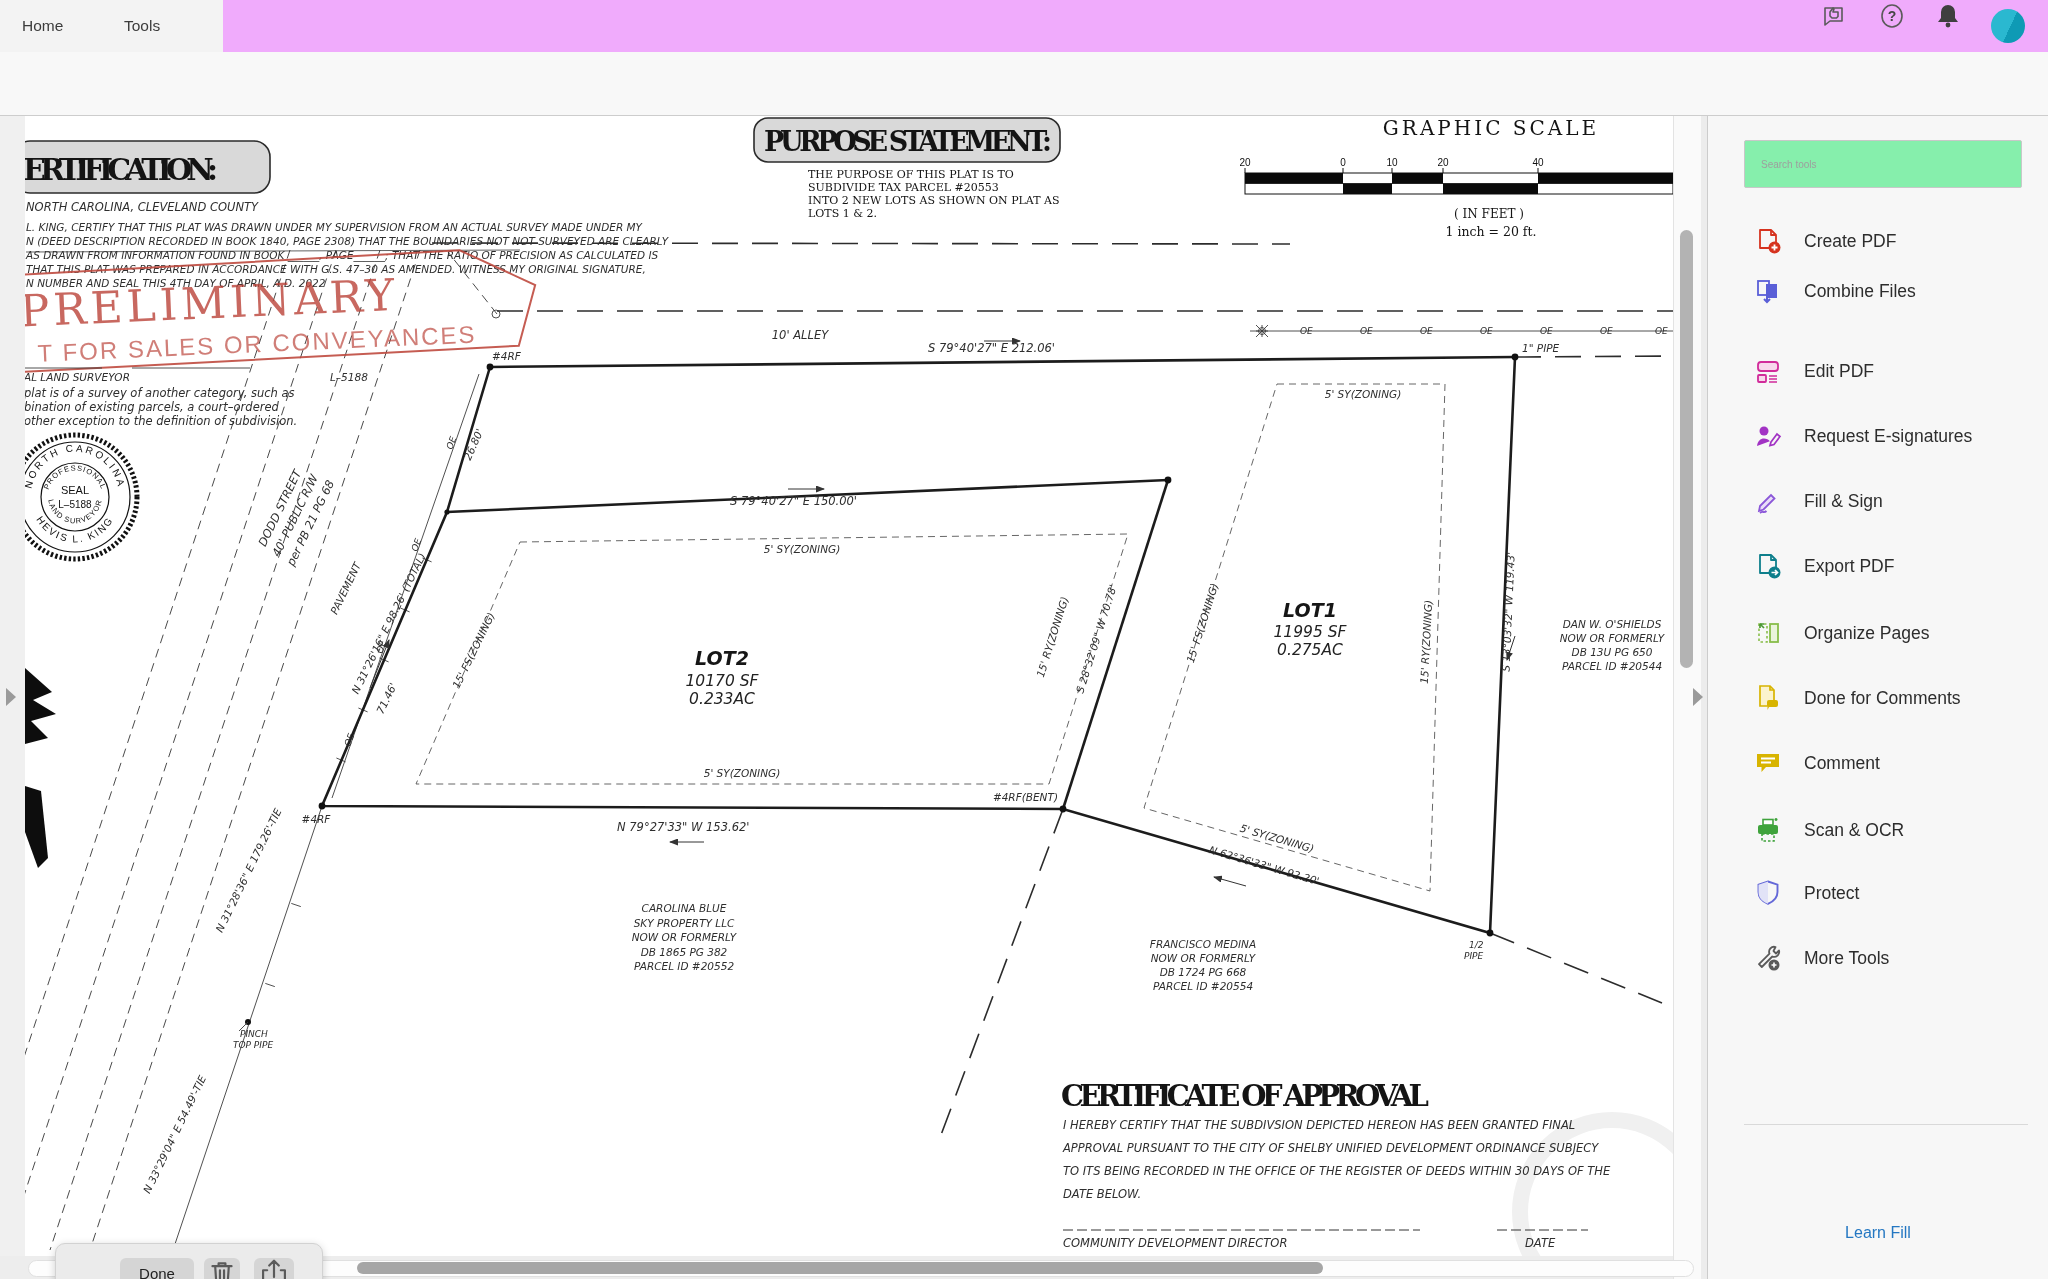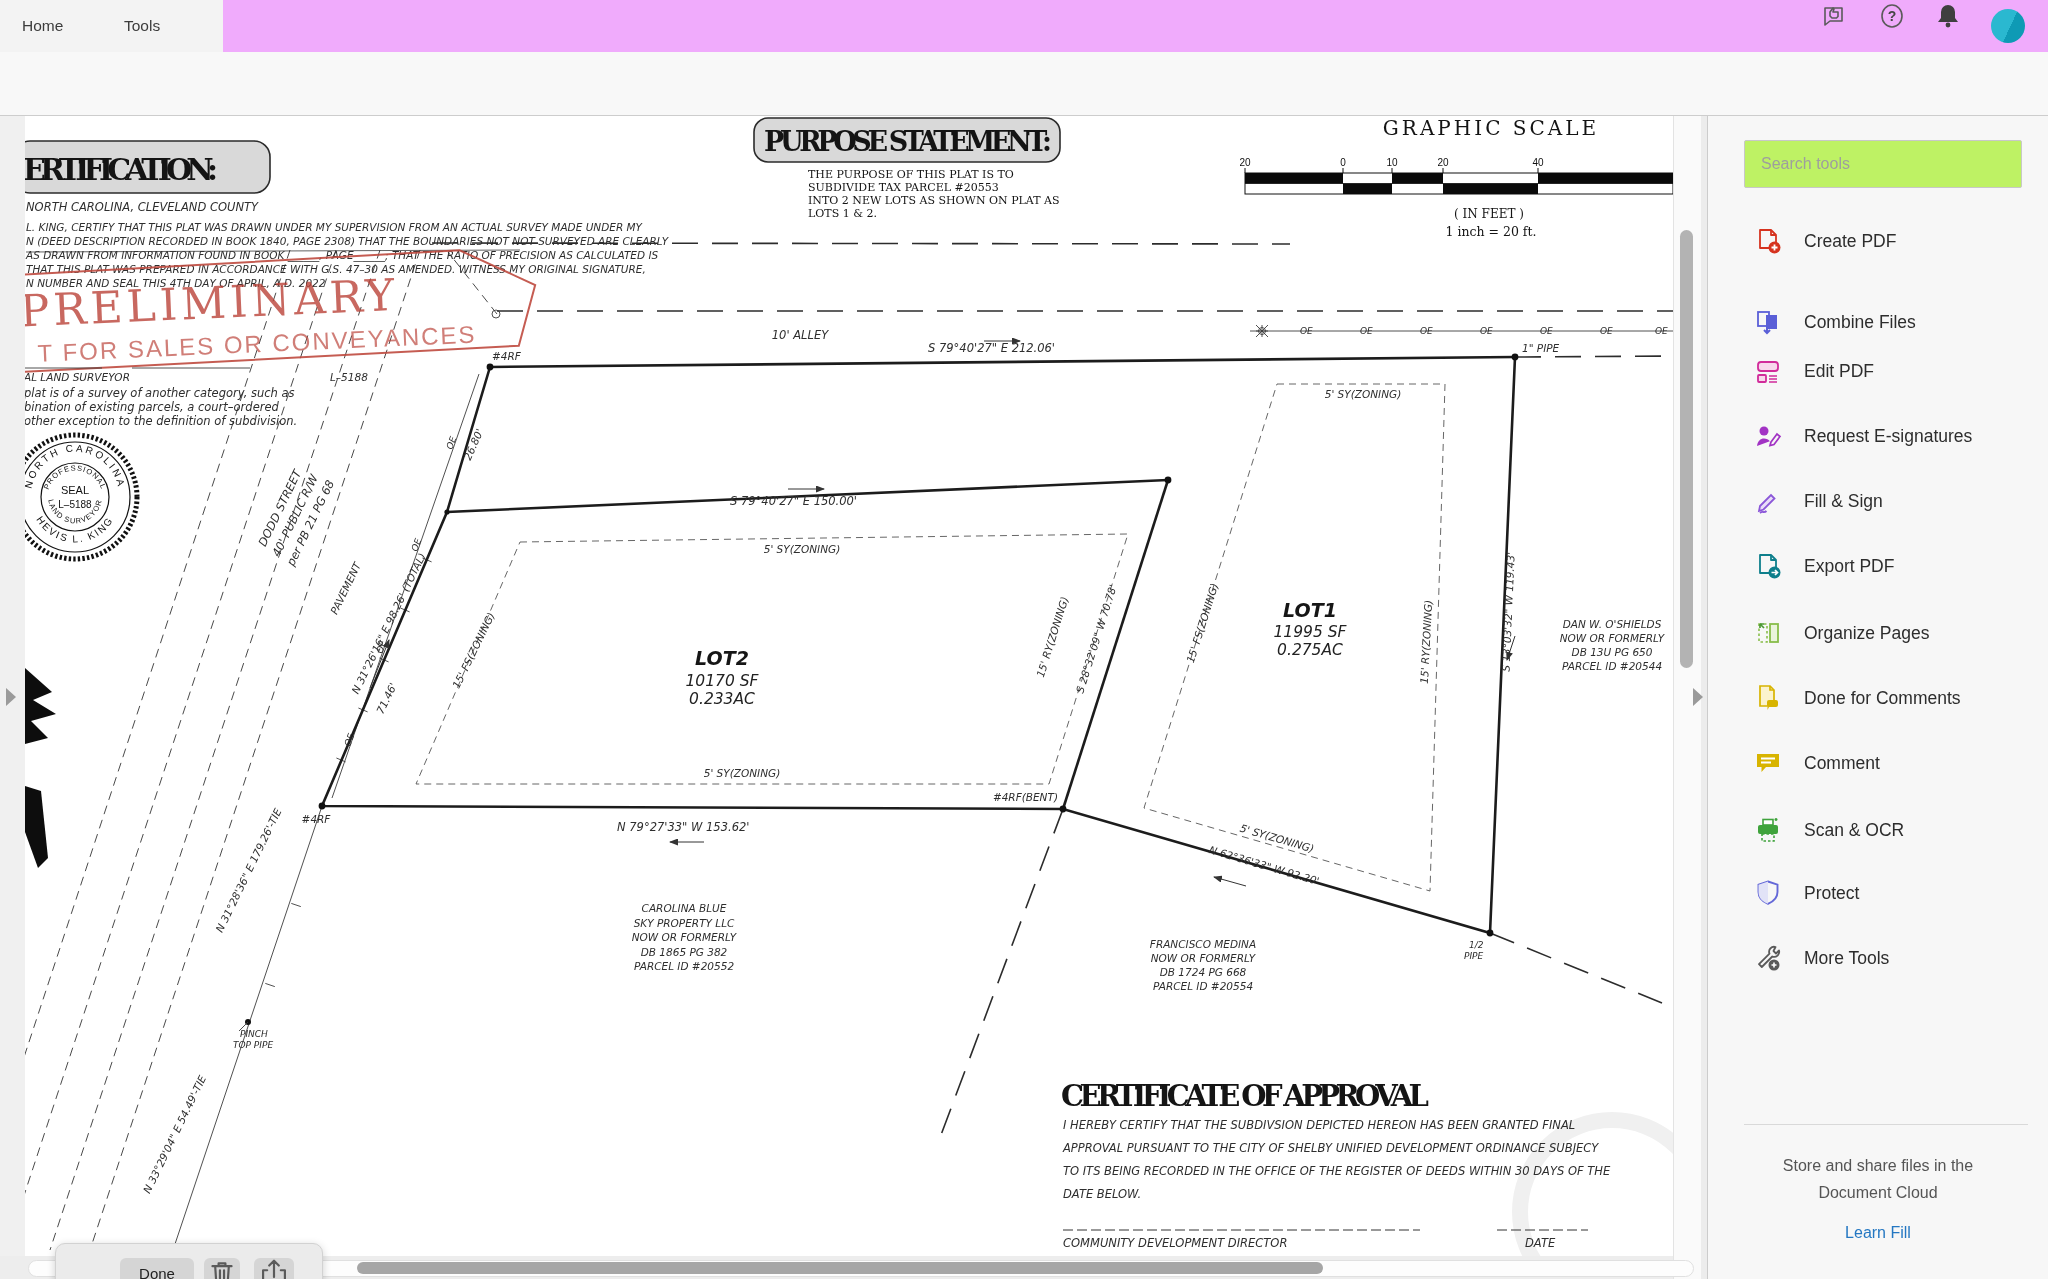--- a/index.html
+++ b/index.html
@@ -34,21 +34,21 @@
   .vthumb{position:absolute;left:6px;top:114px;width:13px;height:438px;border-radius:7px;background:#b3b3b3;}
   .hstrip{position:absolute;left:0;top:1256px;width:1673px;height:23px;background:#ededed;}
   .htrack{position:absolute;left:28px;top:1260px;width:1664px;height:15px;background:#fdfdfd;border:1px solid #e0e0e0;border-radius:9px;}
   .hthumb{position:absolute;left:357px;top:1262px;width:966px;height:12px;background:#a6a6a6;border-radius:6px;}
   
   .donebar{position:absolute;left:55px;top:1243px;width:266px;height:60px;background:#ebebeb;border:1px solid #d2d2d2;border-radius:10px;box-shadow:0 2px 8px rgba(0,0,0,.18);z-index:9;}
   .donebtn{position:absolute;left:64px;top:14px;width:74px;height:32px;background:#d5d5d5;border-radius:6px;text-align:center;line-height:32px;font-size:15px;color:#222;cursor:pointer;}
   .dbico{position:absolute;top:14px;width:36px;height:32px;background:#d5d5d5;border-radius:6px;cursor:pointer;}
   
   .sidebar{position:absolute;left:1707px;top:116px;width:341px;height:1163px;background:#f7f7f7;border-left:1px solid #cccccc;}
-  .searchbox{position:absolute;left:36px;top:24px;width:258px;height:44px;border:1px solid #c8c8c8;border-radius:2px;background:#bef264;padding-left:16px;font-size:16px;color:#333;font-family:"Liberation Sans",sans-serif;}
+  .searchbox{position:absolute;left:36px;top:24px;width:258px;height:44px;border:1px solid #c8c8c8;border-radius:2px;background:#86efac;padding-left:16px;font-size:10px;color:#333;font-family:"Liberation Sans",sans-serif;}
   .searchbox::placeholder{color:#9e9e9e;}
   .tool-item{position:absolute;left:46px;height:30px;display:flex;align-items:center;gap:22px;cursor:pointer;}
   .tool-item .lbl{font-size:17.5px;color:#2d2d2d;white-space:nowrap;}
   .sdiv{position:absolute;left:36px;top:1008px;width:284px;height:1px;background:#d9d9d9;}
   .promo{position:absolute;left:20px;top:1036px;width:300px;text-align:center;font-size:16px;color:#555;line-height:27px;}
   .learn{position:absolute;left:20px;top:1108px;width:300px;text-align:center;font-size:16px;color:#2477c2;cursor:pointer;}
   
   .cad{font:italic 10.5px "DejaVu Sans";fill:#2e2e2e;}
   .cad9{font:italic 9px "DejaVu Sans";fill:#2e2e2e;}
   .cad12{font:italic 11.5px "DejaVu Sans";fill:#2e2e2e;}
@@ -543,21 +543,21 @@
         <g stroke="#d6331f" stroke-width="1.8" fill="none" stroke-linejoin="round">
           <path d="M6 3h11l5 5v13H6z"></path>
           <path d="M17 3v5h5"></path>
         </g>
         <circle cx="20.5" cy="20.5" r="6" fill="#d6331f"></circle>
         <path d="M20.5 17.5v6M17.5 20.5h6" stroke="#fff" stroke-width="1.8"></path>
         <title>create-pdf-icon</title>
       </svg>
     <span class="lbl">Create PDF</span>
   </div>
-  <div class="tool-item" style="top:191px">
+  <div class="tool-item" style="top:160px">
     <svg width="28" height="28" viewBox="0 0 28 28">
         <rect x="4" y="4" width="11" height="14" fill="none" stroke="#5a5fd7" stroke-width="1.8"></rect>
         <rect x="12" y="7" width="11" height="14" fill="#5a5fd7"></rect>
         <path d="M13 19v6M10 22l3 3 3-3" stroke="#5a5fd7" stroke-width="2" fill="none"></path>
         <title>combine-files-icon</title>
       </svg>
     <span class="lbl">Combine Files</span>
   </div>
   <div class="tool-item" style="top:240px">
     <svg width="28" height="28" viewBox="0 0 28 28">
@@ -648,18 +648,14 @@
     <svg width="28" height="28" viewBox="0 0 28 28">
         <path d="M21.5 3a5 5 0 0 0-6 6.7L5 20.2l2.8 2.8L18.3 12.5A5 5 0 0 0 25 6.5l-3 3-2.5-2.5z" fill="none" stroke="#5a5a5a" stroke-width="1.8" stroke-linejoin="round"></path>
         <circle cx="20" cy="21" r="5.5" fill="#5a5a5a"></circle>
         <path d="M20 18.5v5M17.5 21h5" stroke="#fff" stroke-width="1.6"></path>
         <title>more-tools-icon</title>
       </svg>
     <span class="lbl">More Tools</span>
   </div>
 
   <div class="sdiv"></div>
-  <div class="promo">
-    <div>Store and share files in the</div>
-    <div>Document Cloud</div>
-  </div>
   <div class="learn">Learn Fill</div>
 </div>
 
 </body></html>

